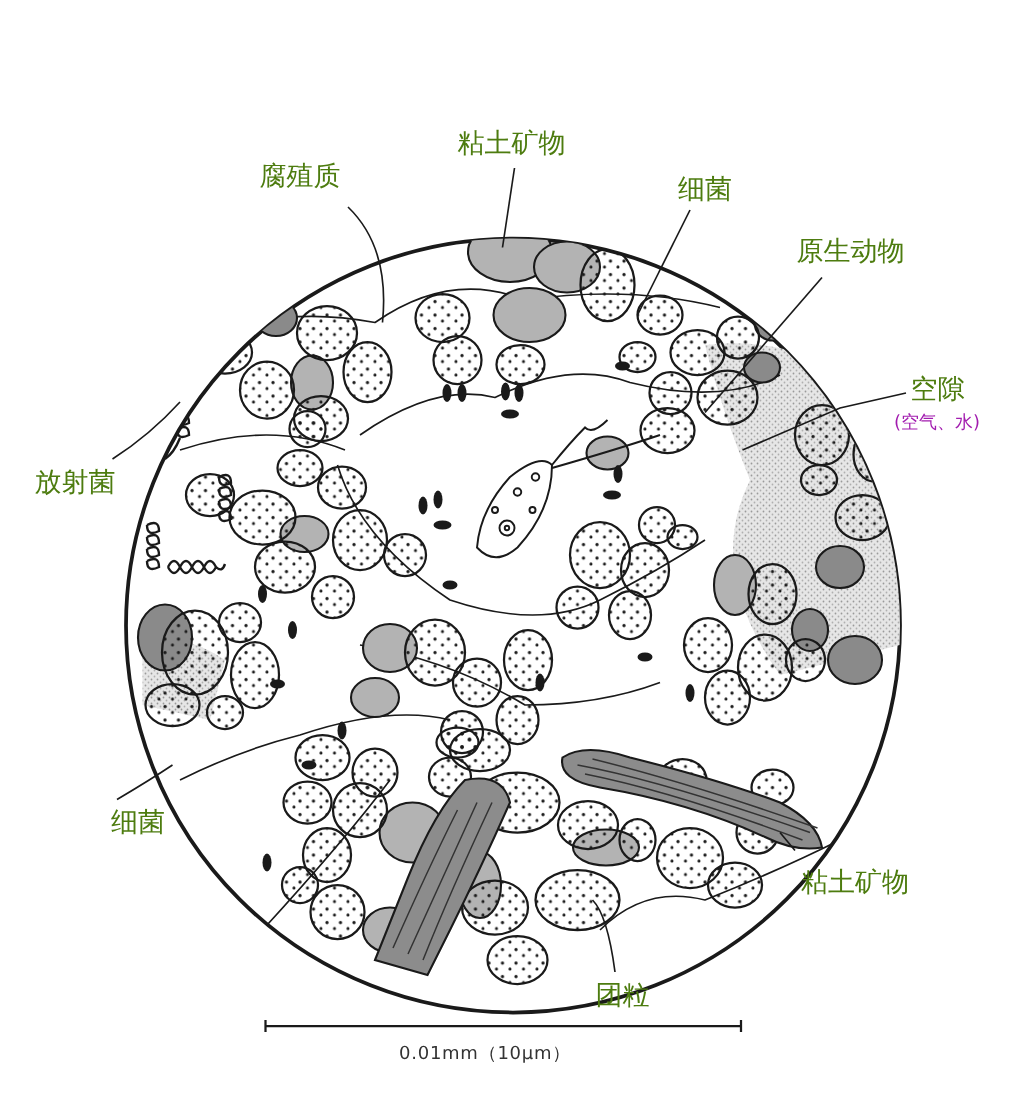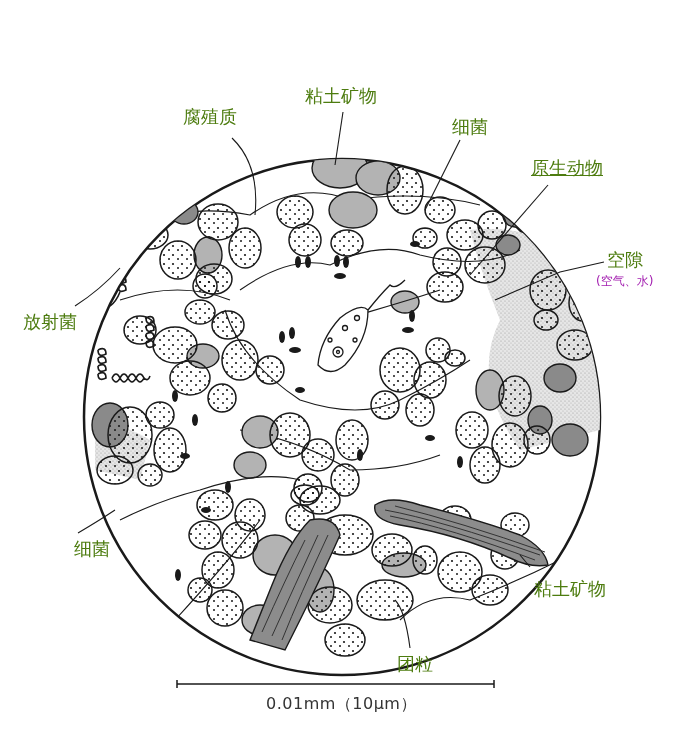--- a/index.html
+++ b/index.html
@@ -1,21 +1,21 @@
 <!DOCTYPE html>
 <html><head>
 <meta charset="utf-8">
 <style>
   html, body { margin: 0; padding: 0; background: #ffffff; }
   body { width: 684px; height: 733px; position: relative; overflow: hidden;
          font-family: "DejaVu Sans", "Liberation Sans", sans-serif; color: #1a1a1a; }
   #stage { position: absolute; left: 0; top: 0; width: 684px; height: 733px; }
   .label { position: absolute; font-size: 18px; line-height: 20px; white-space: nowrap; color: #4d7c0f; }
   .sublabel { position: absolute; font-size: 12px; line-height: 14px; white-space: nowrap; color: #a21caf; }
-  .scale-text { position: absolute; font-size: 16px; color: #333; white-space: nowrap; letter-spacing: 0.5px; }
+  .scale-text { position: absolute; font-size: 12px; color: #333; white-space: nowrap; letter-spacing: 0.5px; }
 </style>
 </head>
 <body>
 
 <div id="stage">
   <svg width="684" height="733" viewBox="0 0 684 733" xmlns="http://www.w3.org/2000/svg">
     <defs>
       <pattern id="dots" width="9" height="9" patternUnits="userSpaceOnUse">
         <circle cx="2" cy="3" r="1.1" fill="#1a1a1a"></circle>
         <circle cx="7" cy="7" r="1" fill="#1a1a1a"></circle>
@@ -221,24 +221,24 @@
     </g>
 
     <g stroke="#1a1a1a" stroke-width="1.5">
       <line x1="177" y1="684" x2="494" y2="684"></line>
       <line x1="177" y1="680" x2="177" y2="688"></line>
       <line x1="494" y1="680" x2="494" y2="688"></line>
     </g>
   </svg>
 
   
-  <div class="label" style="left:183px; top:108px;font-family:Liberation Mono, monospace;">腐殖质</div>
+  <div class="label" style="left:173px; top:108px;">腐殖质</div>
   <div class="label" style="left:305px; top:86px;">粘土矿物</div>
   <div class="label" style="left:452px; top:117px;">细菌</div>
-  <div class="label" style="left:531px; top:158px;text-decoration:underline;">原生动物</div>
+  <div class="label" style="left:531px; top:158px;">原生动物</div>
   <div class="label" style="left:607px; top:250px;text-align:right;">空隙</div>
   <div class="sublabel" style="left:596px; top:274px;">(空气、水)</div>
   <div class="label" style="left:23px; top:312px;">放射菌</div>
   <div class="label" style="left:74px; top:539px;">细菌</div>
   <div class="label" style="left:534px; top:579px;">粘土矿物</div>
   <div class="label" style="left:397px; top:654px;">团粒</div>
 
   <div class="scale-text" style="left:266px; top:694px;">0.01mm（10μm）</div>
 </div>
 

